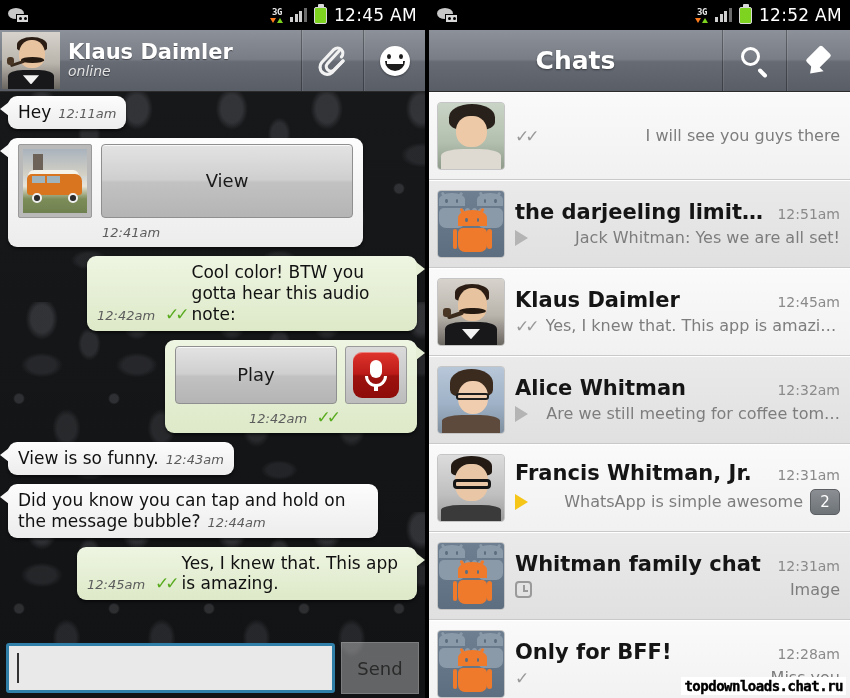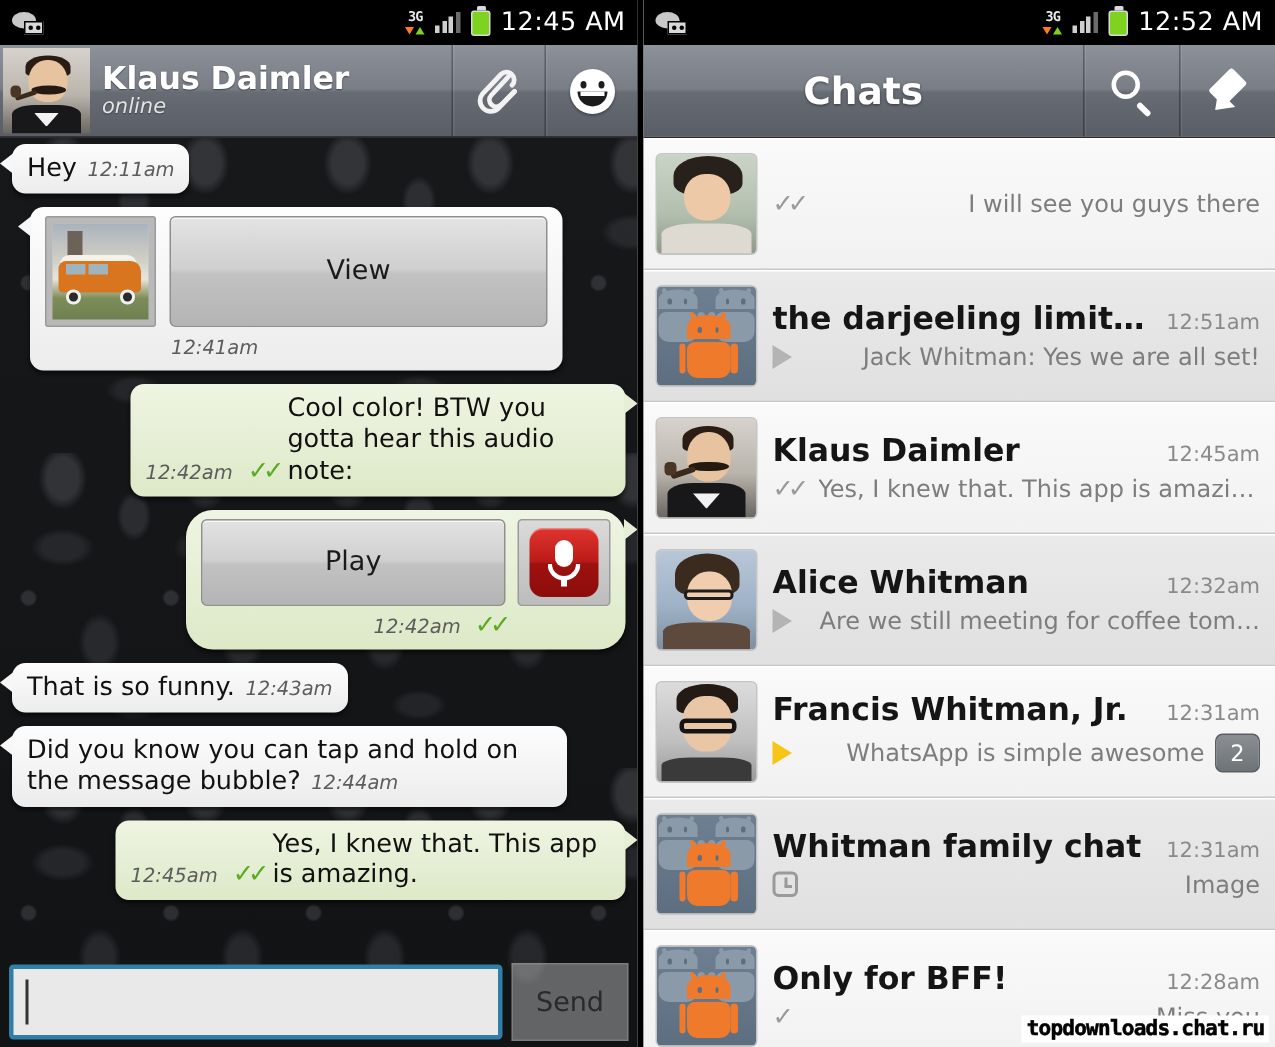--- a/index.html
+++ b/index.html
@@ -370,21 +370,21 @@
     <div class="chat-body">
       <div class="msgs">
 
         <div class="row in">
           <div class="bub in">
             <span class="mtext">Hey</span><span class="meta meta-inline">12:11am</span>
           </div>
         </div>
 
         <div class="row in">
-          <div class="bub in" style="width:377px;margin-left:12px;">
+          <div class="bub in" style="width:377px;">
             <div class="media-row">
               <div class="thumb-frame">
                 <div class="thumb-van">
                   <div class="wall"></div>
                     <div class="door"></div>
                   <div class="van-top"></div>
                     <div class="van-body"></div>
                   <div class="win w1"></div>
                     <div class="win w2"></div>
                   <div class="wheel l"></div>
@@ -403,41 +403,41 @@
           <div class="bub out" style="max-width:330px;">
             <div class="bub-flow">
               <span class="meta meta-left">12:42am</span>
               <span class="ticks">✓✓</span>
               <span class="mtext">Cool color! BTW you gotta hear this audio note:</span>
             </div>
           </div>
         </div>
 
         <div class="row out">
-          <div class="bub out" style="width:293px;border-radius:18px;">
+          <div class="bub out" style="width:252px;">
             <div class="audio-row">
               <div class="btn-flat">Play</div>
               <div class="mic-box">
                 <div class="mic-ico">
                   <div class="cap"></div>
                     <div class="arcv"></div>
                     <div class="stem"></div>
                 </div>
               </div>
             </div>
             <div class="audio-meta">
               <span class="meta">12:42am</span>
               <span class="ticks">✓✓</span>
             </div>
           </div>
         </div>
 
         <div class="row in">
           <div class="bub in">
-            <span class="mtext">That is so funny.</span><span class="meta meta-inline">12:43am</span>
+            <span class="mtext">View is so funny.</span><span class="meta meta-inline">12:43am</span>
           </div>
         </div>
 
         <div class="row in">
           <div class="bub in" style="max-width:370px;">
             <span class="mtext">Did you know you can tap and hold on the message bubble?</span><span class="meta meta-inline">12:44am</span>
           </div>
         </div>
 
         <div class="row out">

